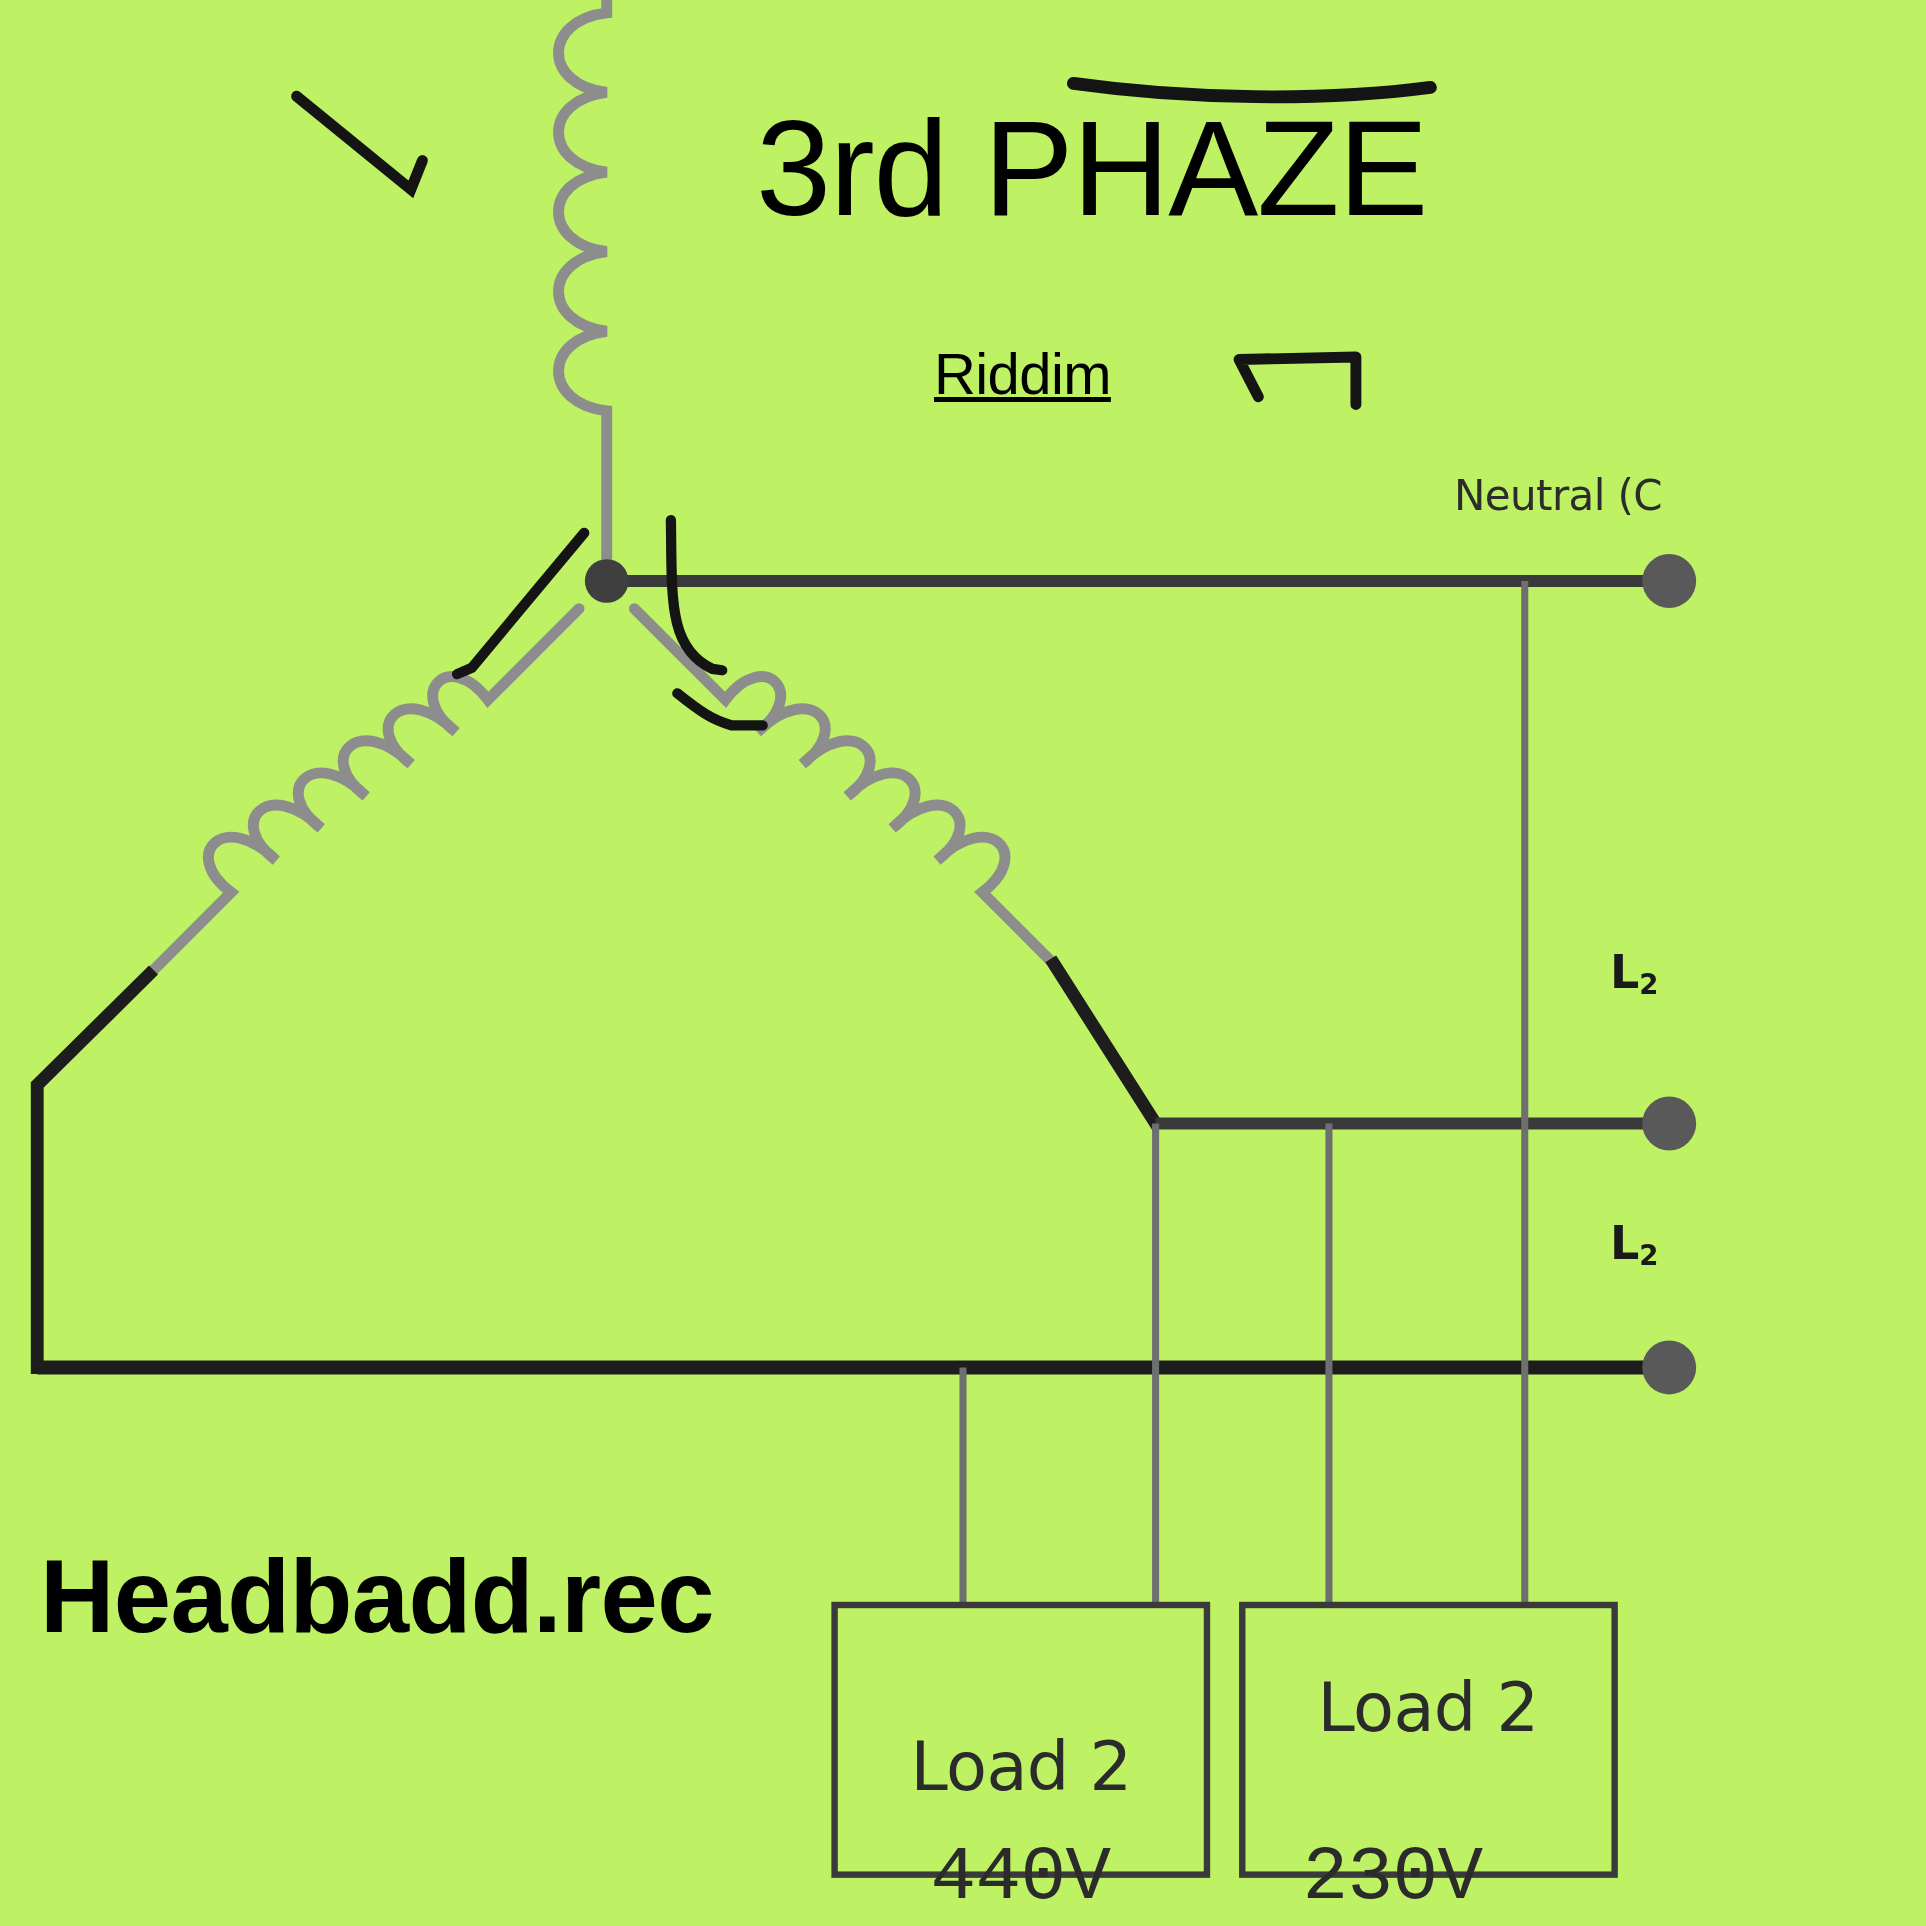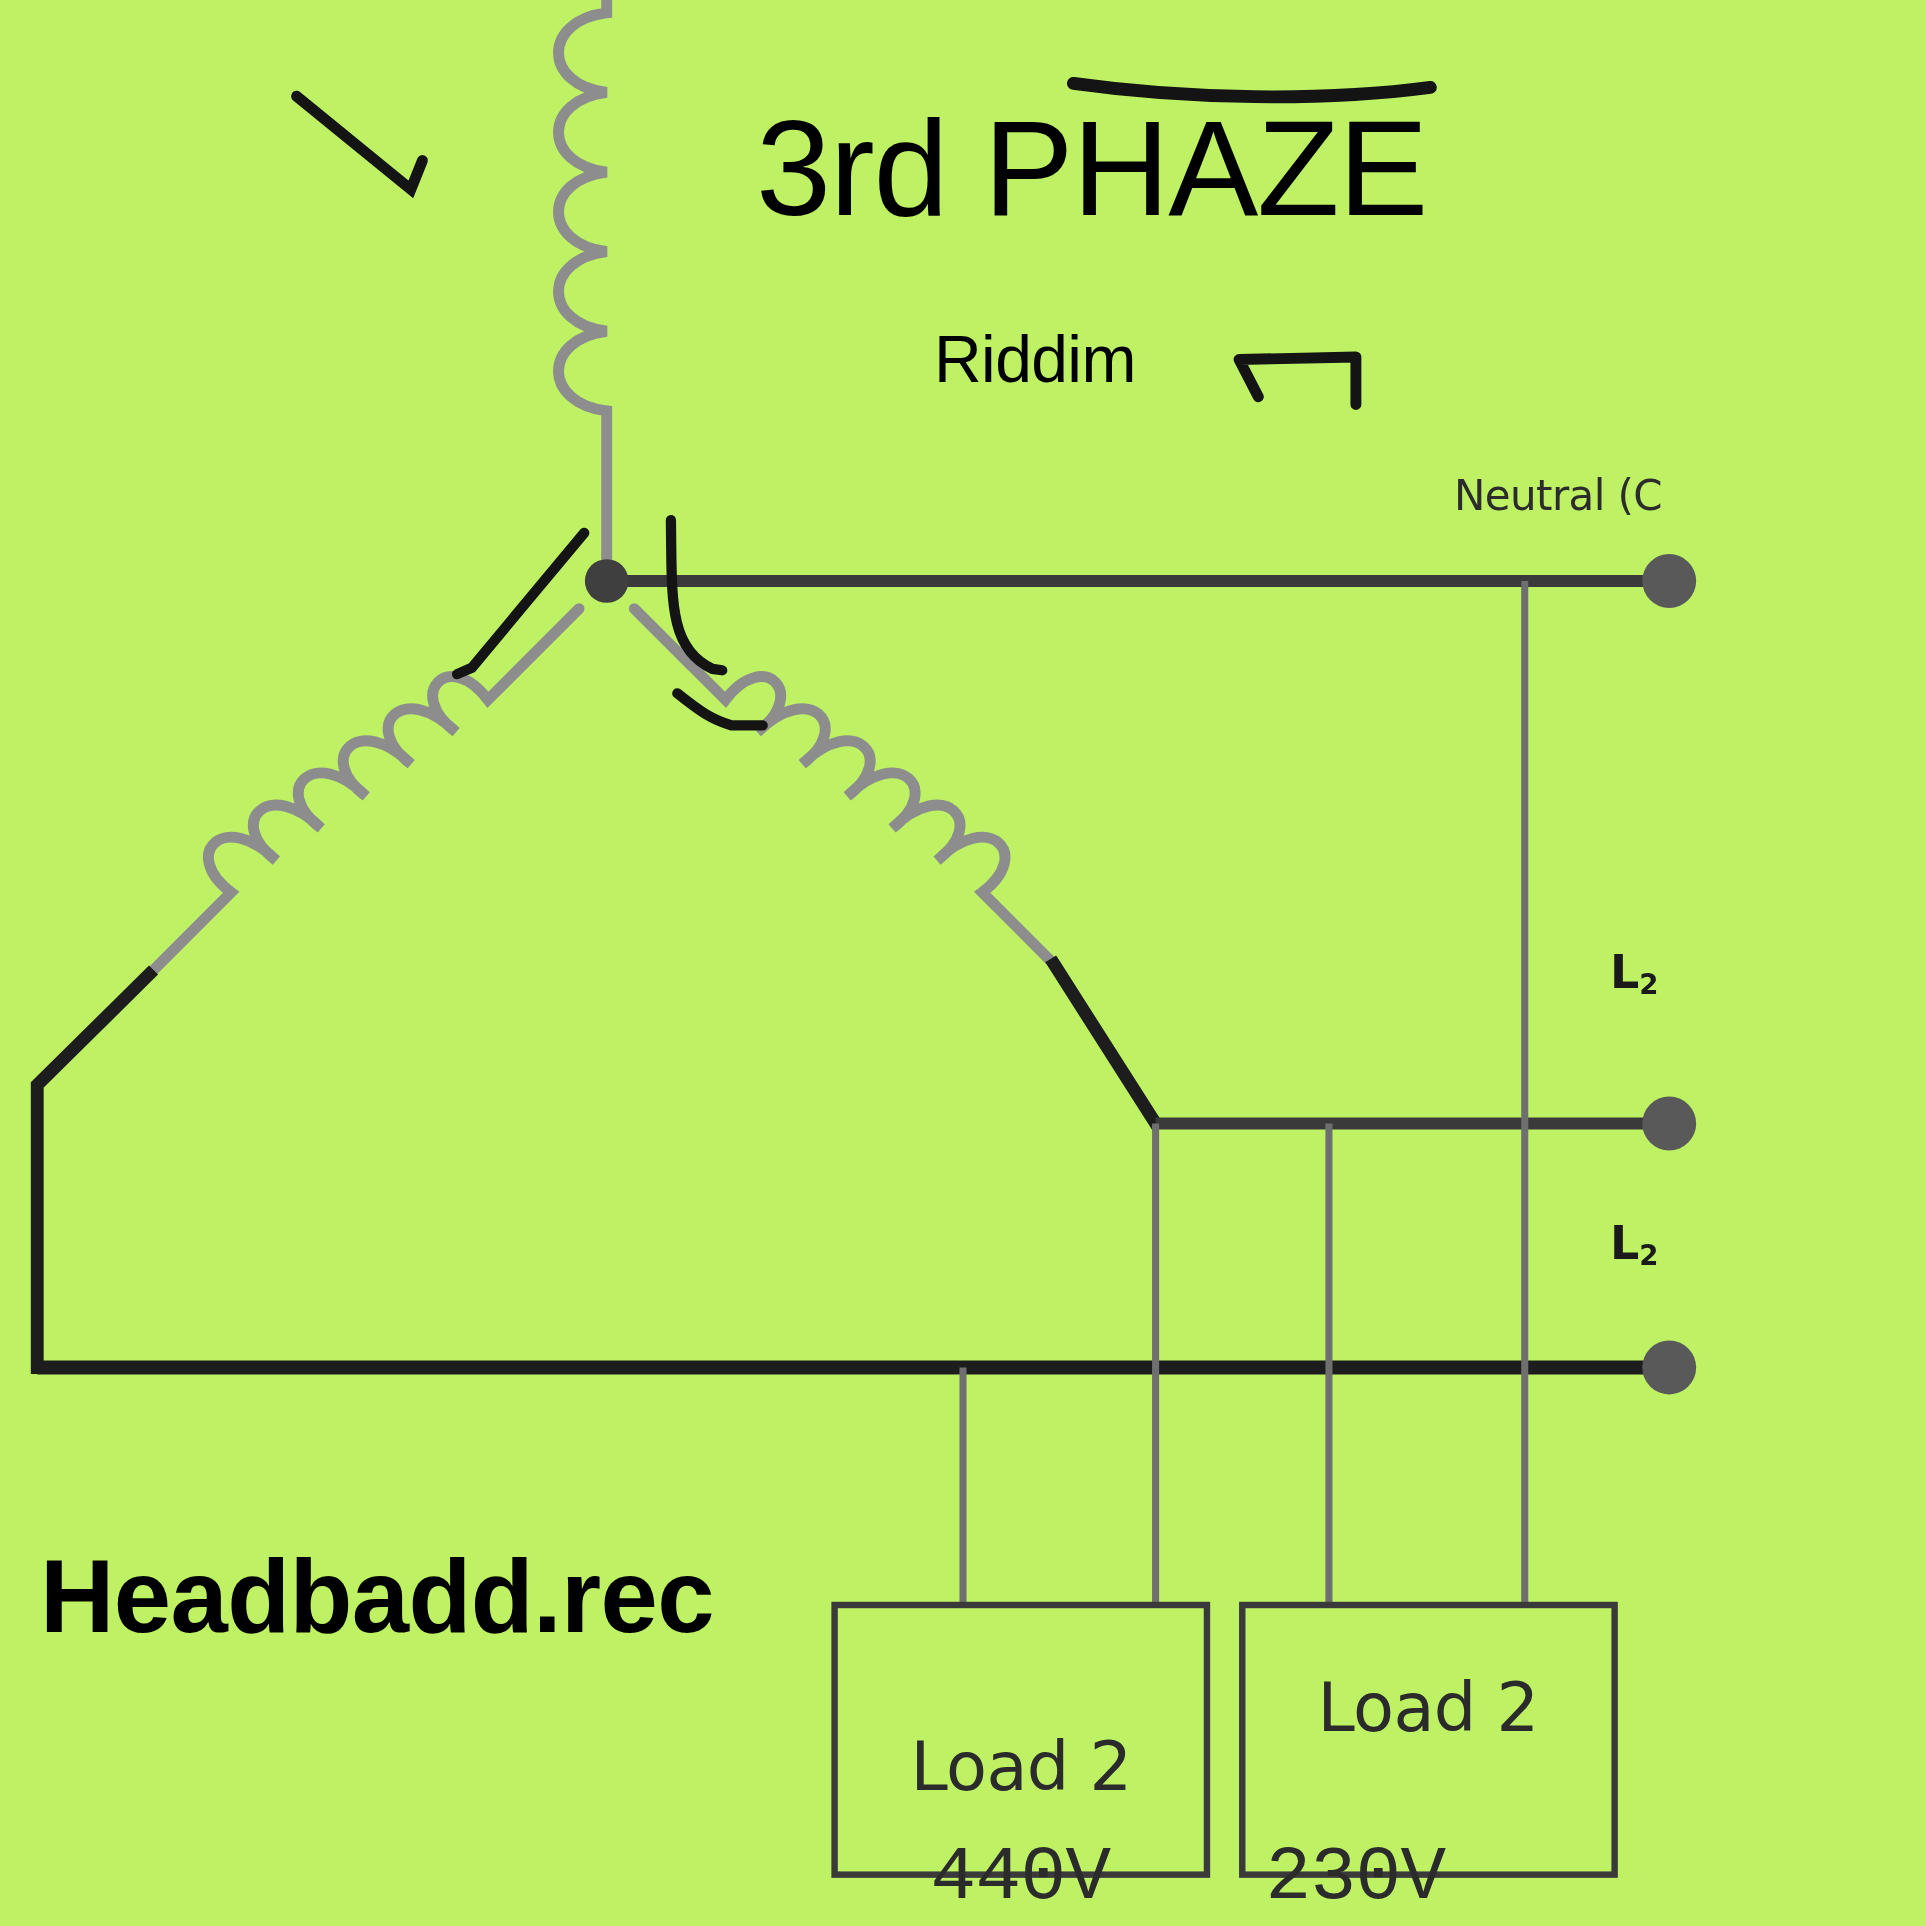--- a/index.html
+++ b/index.html
@@ -12,23 +12,24 @@
   svg#diagram{position:absolute;left:0;top:0;width:1926px;height:1926px;display:block;}
 
   .txt{position:absolute;color:#000;white-space:nowrap;line-height:1;}
 
   #title-3rd-phaze{
     left:756px;top:101px;
     font-size:135px;font-weight:400;letter-spacing:-1.3px;
     font-family:"Liberation Sans","DejaVu Sans",sans-serif;
   }
   #subtitle-riddim{
-    left:934px;top:392px;
-    font-size:66px;font-weight:400;letter-spacing:-0.6px;
+    left:934px;top:403px;
+    font-size:58px;font-weight:400;letter-spacing:-0.6px;
     transform:translateY(-100%);
+    text-decoration:underline;
   }
   #label-neutral{
     left:1454px;top:517px;
     font-size:42px;font-weight:400;color:#2c2c2c;
     transform:translateY(-100%);
     font-family:"DejaVu Sans","Liberation Sans",sans-serif;
     letter-spacing:-0.6px;
   }
   #label-headbadd{
     left:40px;top:1545px;
@@ -48,21 +49,21 @@
     letter-spacing:-0.6px;
   }
   #load2-text{left:835px;top:1687px;width:372px;margin-top:41px;}
   #load1-text{left:1242px;top:1669px;width:372px;}
   .volt-label{
     position:absolute;text-align:center;color:#2b2b2b;
     font-size:76px;font-family:Liberation Mono, monospace;
     letter-spacing:-0.6px;
   }
   #volt2-text{left:831px;top:1835px;width:379px;}
-  #volt1-text{left:1166px;top:1835px;width:379px;}
+  #volt1-text{left:1203px;top:1835px;width:379px;}
 </style>
 </head>
 <body>
 
 <div id="stage">
 
   <svg id="diagram" viewBox="0 0 3000 3000">
 
     <path fill="none" stroke="#8d8d8d" stroke-width="17" stroke-linecap="round" d="M 945 905
              L 945 640

